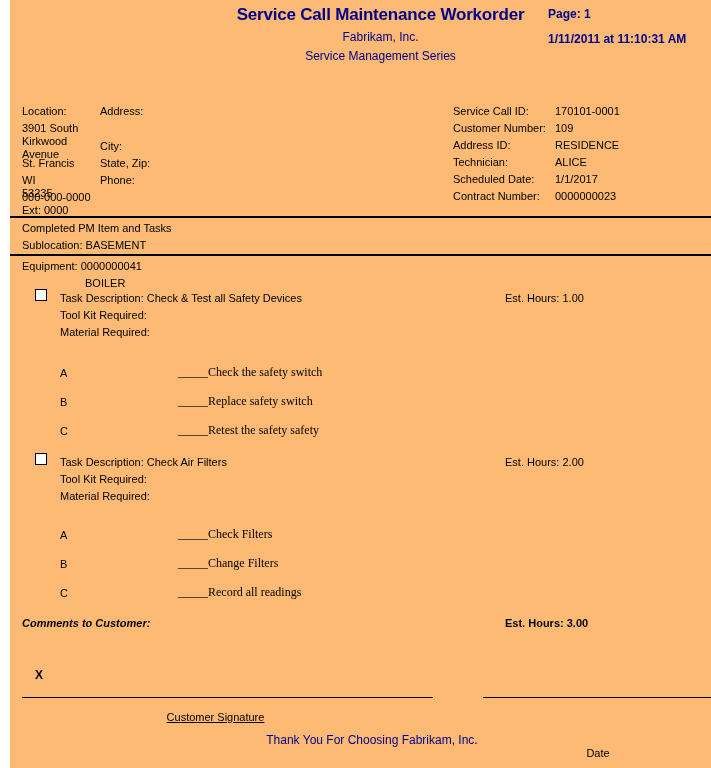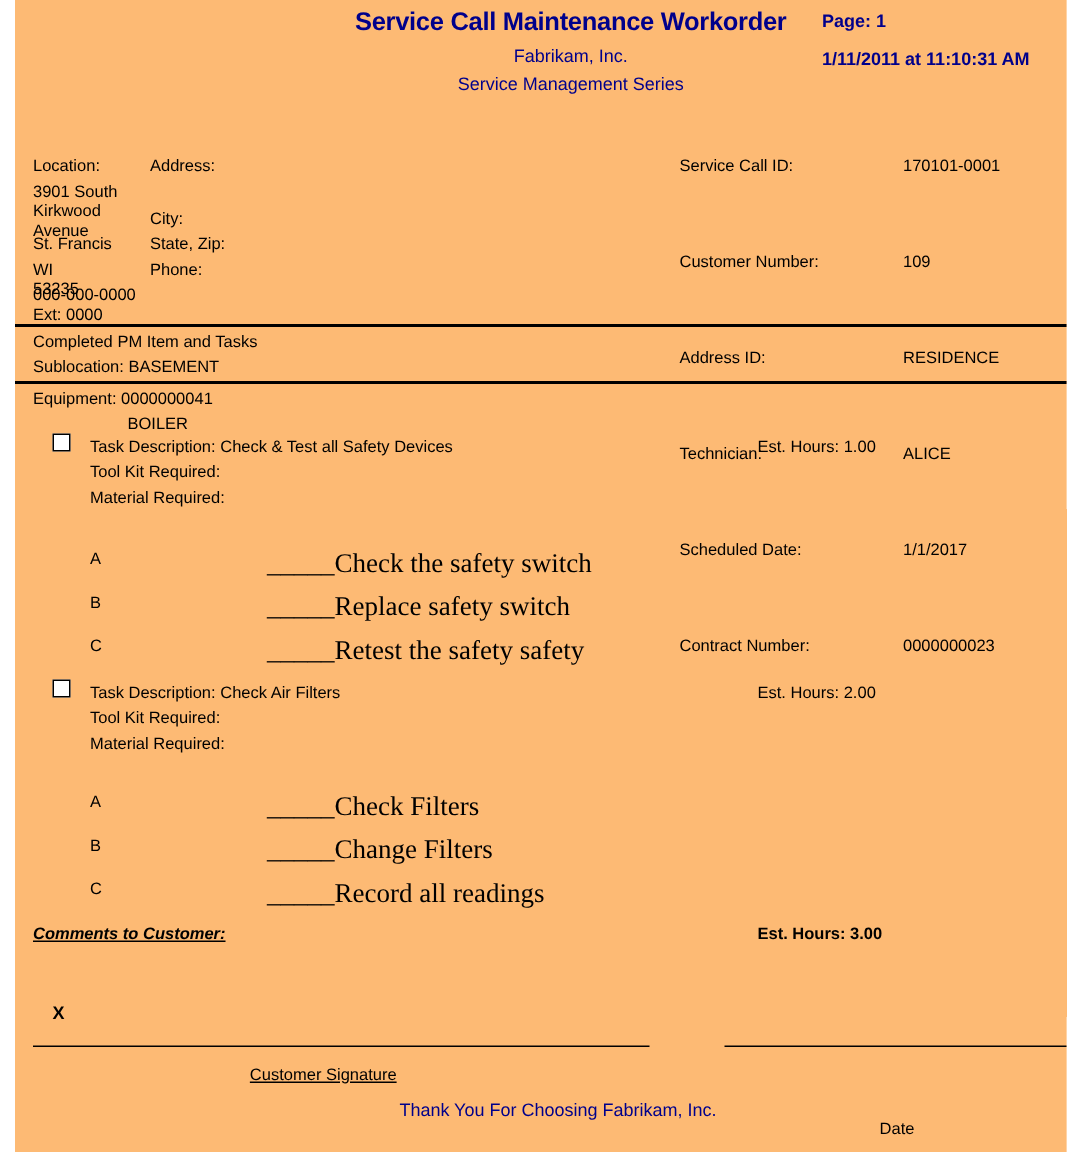--- a/index.html
+++ b/index.html
@@ -62,21 +62,20 @@
     grid-auto-rows: 17.3px;
     line-height: 13px;
   }
   .info-right {
     position: absolute;
     top: 105px; left: 443px;
     display: grid;
     grid-template-columns: 102px auto;
     grid-auto-rows: 17.1px;
     line-height: 13px;
-    gap: 47px;
   }
   .state-cell { display: inline-block; width: 97px; }
 
   .rule {
     position: absolute;
     left: 0; width: 711px; height: 2px;
     background: #000000;
   }
   .rule-1 { top: 216px; }
   .rule-2 { top: 254px; }
@@ -89,27 +88,26 @@
     width: 12px; height: 12px;
     border: 1px solid #000000;
     background: #ffffff;
   }
 
   .step-letter { position: absolute; left: 50px; }
   .step-text {
     position: absolute;
     left: 168px;
     font-family: "Liberation Serif", serif;
-    font-size: 18px;
+    font-size: 12px;
   }
 
   .comments-label {
     font-weight: bold;
     font-style: italic;
-    text-decoration: underline;
   }
   .total-hours { font-weight: bold; }
 
   .x-mark { font-weight: bold; font-size: 12px; }
 
   .sig-line {
     position: absolute;
     height: 1px;
     background: #000000;
   }

